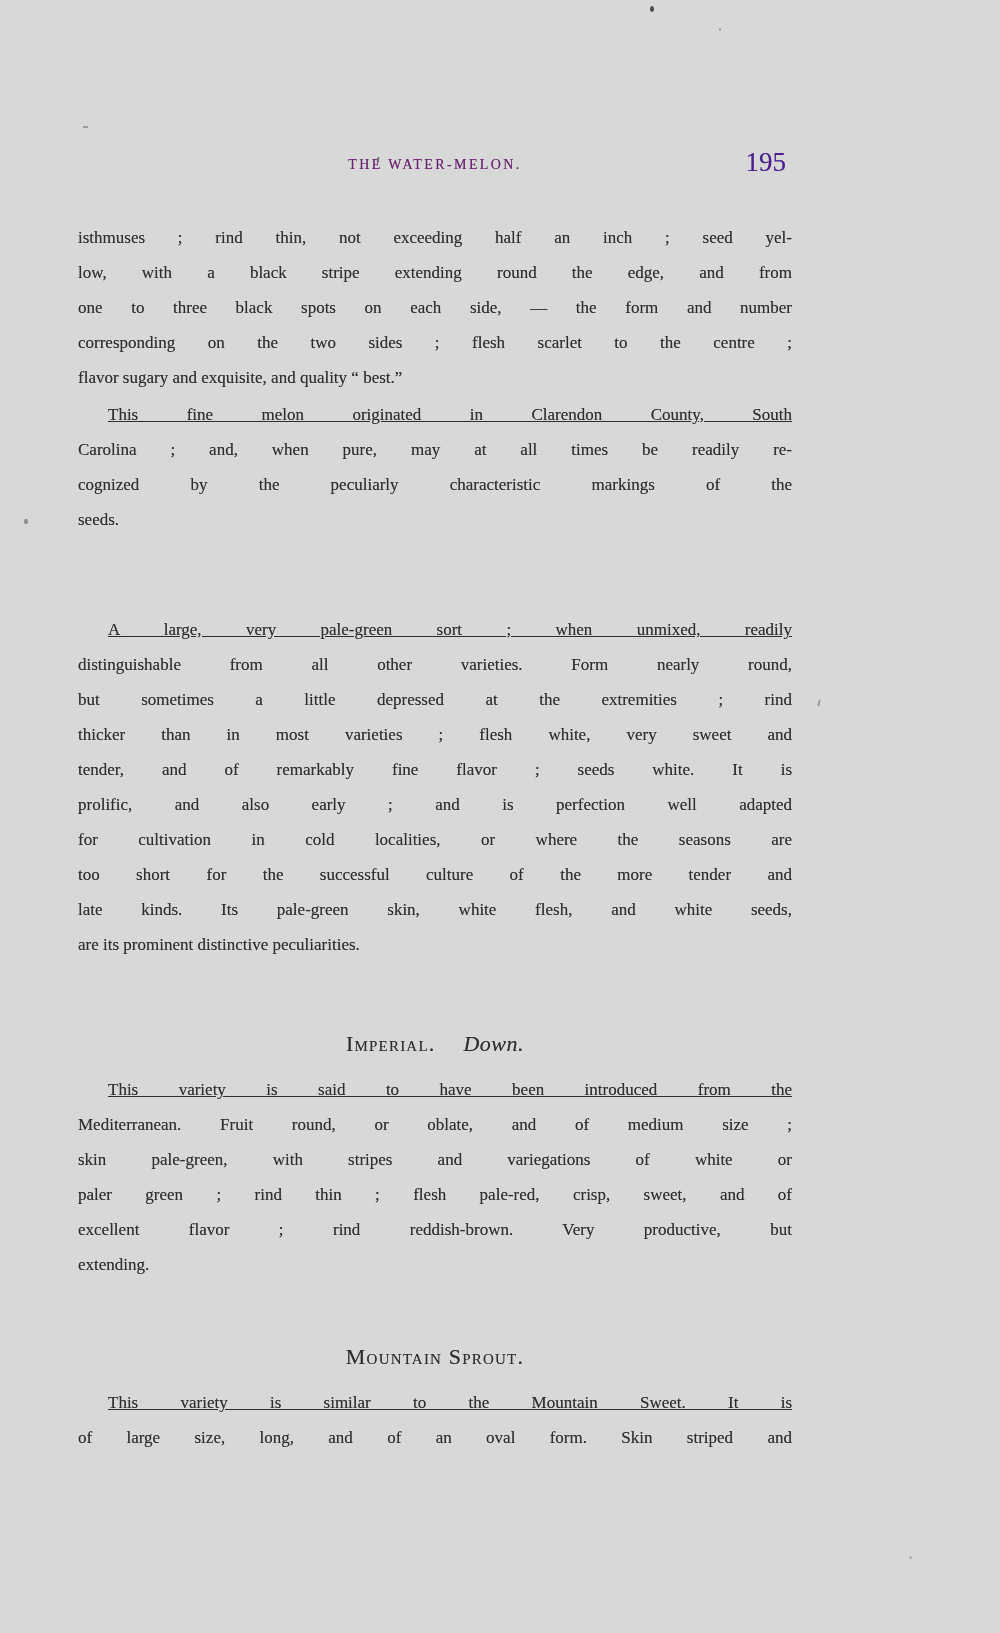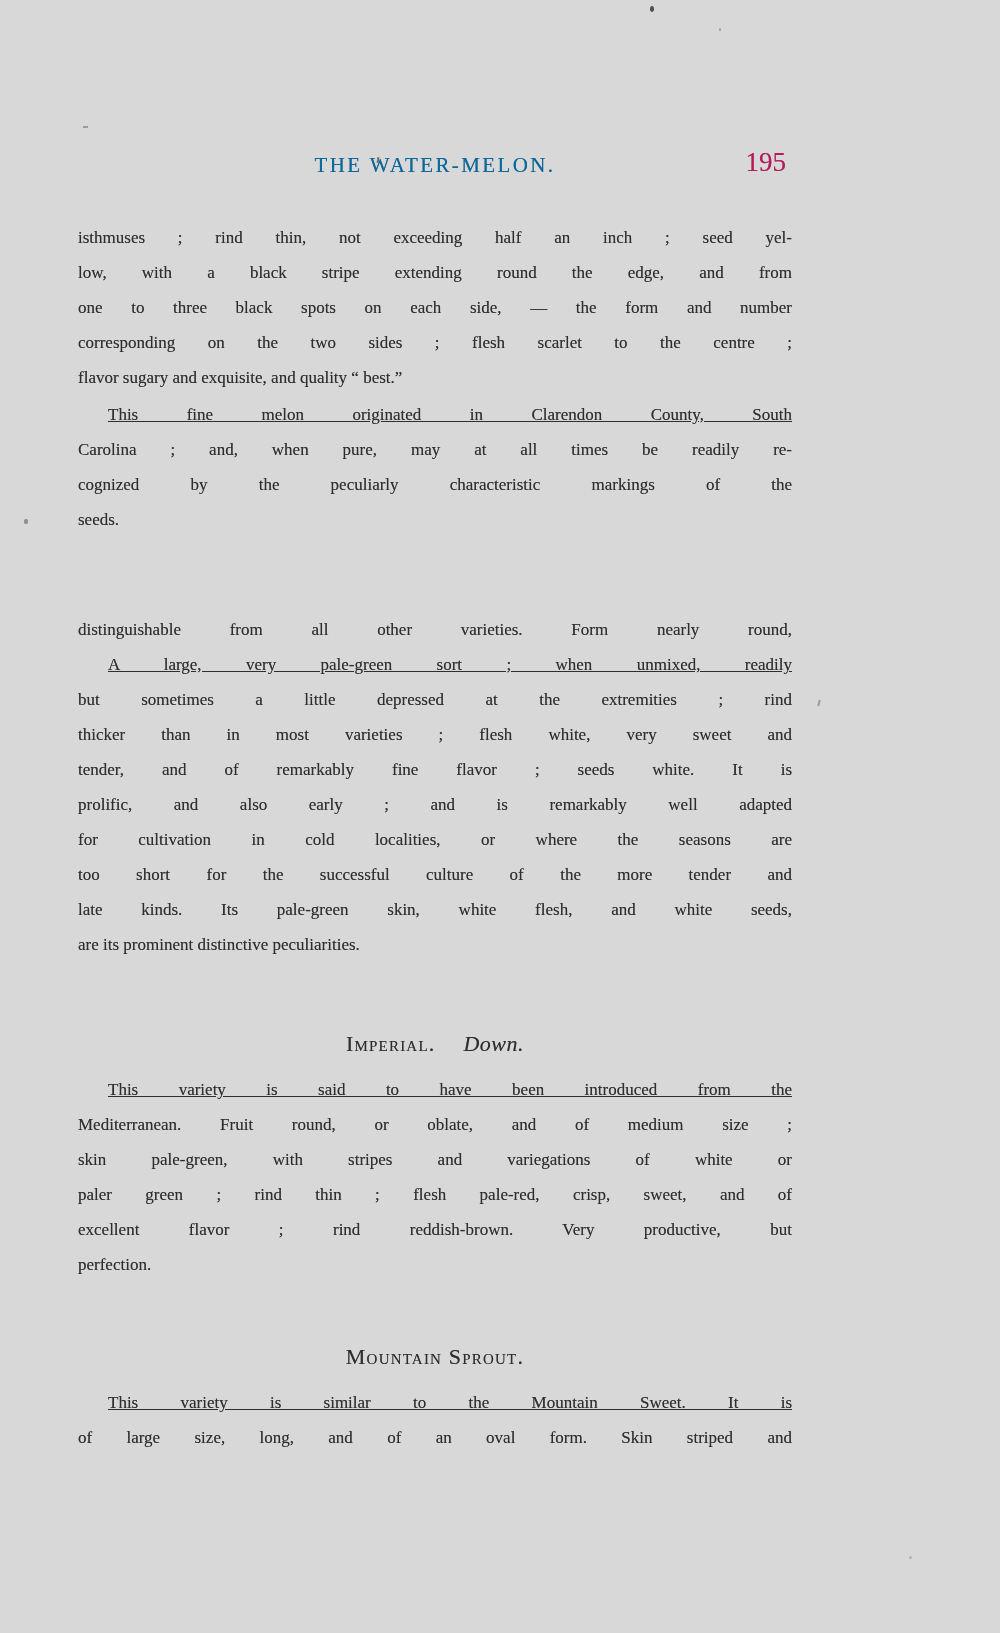--- a/index.html
+++ b/index.html
@@ -26,33 +26,33 @@
   
   .page-header {
     position: absolute;
     top: 150px;
     left: 0;
     width: 100%;
     height: 30px;
   }
   .running-title {
     text-align: center;
-    font-size: 21px;
+    font-size: 14px;
     line-height: 30px;
     letter-spacing: 2.4px;
-    color: #0369a1;
+    color: #701a75;
     text-shadow: 0 0 0.6px rgba(50,50,50,.55);
   }
   .page-number {
     position: absolute;
     right: 6px;
     top: -3px;
     font-size: 27px;
     line-height: 30px;
-    color: #be185d;
+    color: #4c1d95;
     text-shadow: 0 0 0.5px rgba(50,50,50,.5);
   }
   
   .para {
     position: absolute;
     left: 0;
     width: 100%;
     font-size: 17px;
   }
   .line {
@@ -109,39 +109,39 @@
         <div class="line">corresponding on the two sides ; flesh scarlet to the centre ;</div>
         <div class="line line-last">flavor sugary and exquisite, and quality “ best.”</div>
       </div>
       <div class="para" style="top: 397px;">
         <div class="line indent">This fine melon originated in Clarendon County, South</div>
         <div class="line">Carolina ; and, when pure, may at all times be readily re-</div>
         <div class="line">cognized by the peculiarly characteristic markings of the</div>
         <div class="line line-last">seeds.</div>
       </div>
       <div class="para" style="top: 612px;">
+        <div class="line indent">A large, very pale-green sort ; when unmixed, readily</div>
         <div class="line">distinguishable from all other varieties.  Form nearly round,</div>
-        <div class="line indent">A large, very pale-green sort ; when unmixed, readily</div>
         <div class="line">but sometimes a little depressed at the extremities ; rind</div>
         <div class="line">thicker than in most varieties ; flesh white, very sweet and</div>
         <div class="line">tender, and of remarkably fine flavor ; seeds white.  It is</div>
-        <div class="line">prolific, and also early ; and is remarkably well adapted</div>
+        <div class="line">prolific, and also early ; and is perfection well adapted</div>
         <div class="line">for cultivation in cold localities, or where the seasons are</div>
         <div class="line">too short for the successful culture of the more tender and</div>
         <div class="line">late kinds.  Its pale-green skin, white flesh, and white seeds,</div>
         <div class="line line-last">are its prominent distinctive peculiarities.</div>
       </div>
       <div class="heading" style="top: 1028px;"><span class="smallcaps">Imperial.</span><span class="italic part-gap">Down.</span></div>
       <div class="para" style="top: 1072px;">
         <div class="line indent">This variety is said to have been introduced from the</div>
         <div class="line">Mediterranean.  Fruit round, or oblate, and of medium size ;</div>
         <div class="line">skin pale-green, with stripes and variegations of white or</div>
         <div class="line">paler green ; rind thin ; flesh pale-red, crisp, sweet, and of</div>
         <div class="line">excellent flavor ; rind reddish-brown.  Very productive, but</div>
-        <div class="line line-last">perfection.</div>
+        <div class="line line-last">extending.</div>
       </div>
       <div class="heading" style="top: 1341px;"><span class="smallcaps">Mountain Sprout.</span></div>
       <div class="para" style="top: 1385px;">
         <div class="line indent">This variety is similar to the Mountain Sweet.  It is</div>
         <div class="line">of large size, long, and of an oval form.  Skin striped and</div>
       </div>
     </div>
 
   <div class="speck" style="left:650px; top:6px; width:4px; height:6px; background:#4f4f4f; border-radius:45%;"></div>
   <div class="speck" style="left:719px; top:28px; width:2px; height:3px; background:#9d9d9d; border-radius:50%;"></div>

